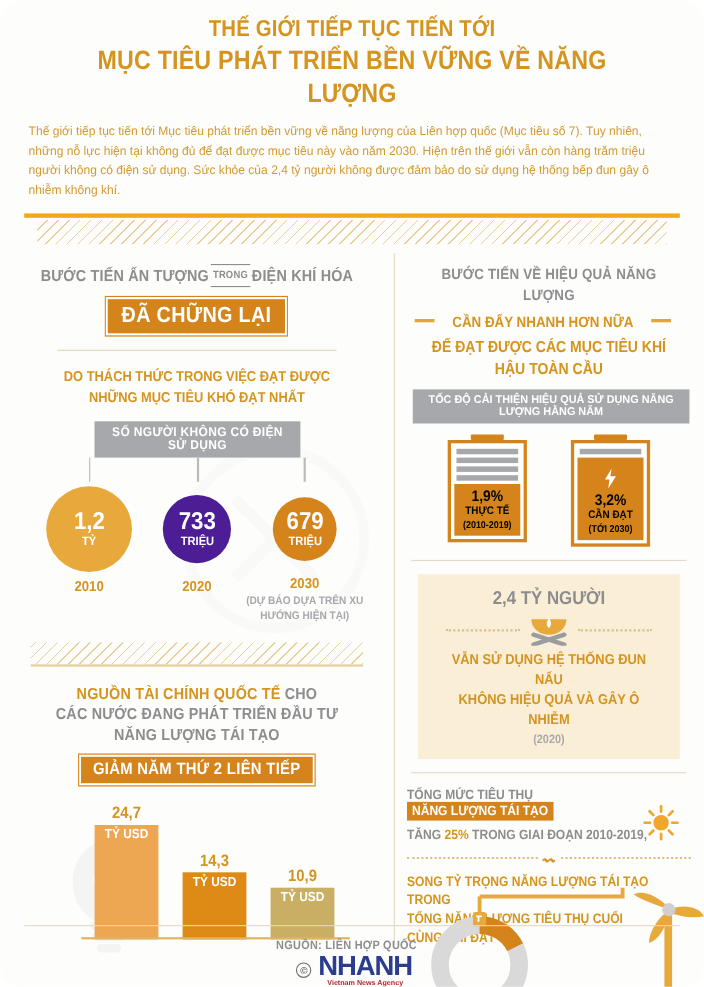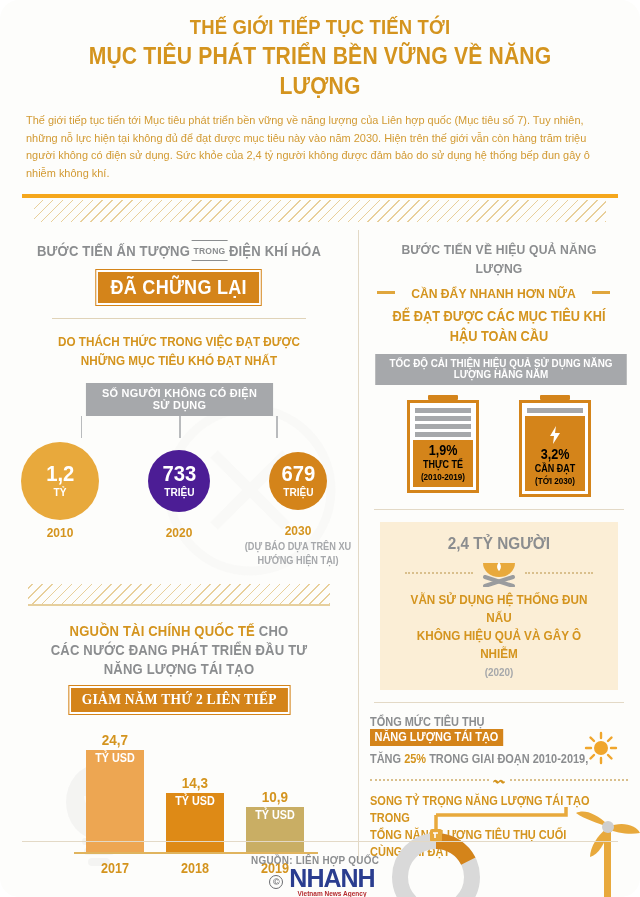--- a/index.html
+++ b/index.html
@@ -131,21 +131,21 @@
     margin: 0 auto;
   }
   .bracket i {
     position: absolute; background: #b9bbbd; display:block;
   }
   .bracket .lft { left: 0;   top: 0; width: 1.5px; height: 22px; }
   .bracket .mid { left: 50%; top: 0; width: 1.5px; height: 22px; }
   .bracket .rgt { right: 0;  top: 0; width: 1.5px; height: 22px; }
 
   .circles {
-    display: flex; justify-content: space-between; align-items: flex-start;
+    display: flex; justify-content: center; align-items: flex-start;
     gap: 6px; margin-top: 2px;
   }
   .circ-wrap { width: 92px; text-align: center; }
   .circ {
     border-radius: 50%;
     margin: 0 auto;
     display: flex; flex-direction: column;
     align-items: center; justify-content: center;
     color: #ffffff;
   }
@@ -388,21 +388,21 @@
 
       <div class="hatch" style="margin:16px 14px 0 14px;height:20px;"></div>
       <div style="height:2px;background:#e6cf9d;margin:0 14px;"></div>
 
       <div class="hd-gray" style="margin-top:16px;">
         <span class="hd-orange">NGUỒN TÀI CHÍNH QUỐC TẾ</span>
         <span>CHO</span>
       </div>
       <div class="hd-gray">CÁC NƯỚC ĐANG PHÁT TRIỂN ĐẦU TƯ NĂNG LƯỢNG TÁI TẠO</div>
 
-      <div style="text-align:center;margin-top:7px;font-family:Liberation Serif, serif;">
+      <div style="text-align:center;margin-top:7px;">
         <span class="badge badge-sm">GIẢM NĂM THỨ 2 LIÊN TIẾP</span>
       </div>
 
       <div class="barchart">
         <svg class="bulb" viewBox="0 0 74 110">
           <ellipse cx="37" cy="44" rx="33" ry="38" fill="#e4e4e4"></ellipse>
           <rect x="20" y="80" width="34" height="7" rx="3" fill="#e4e4e4"></rect>
           <rect x="22" y="90" width="30" height="7" rx="3" fill="#e4e4e4"></rect>
           <rect x="26" y="100" width="22" height="8" rx="4" fill="#e4e4e4"></rect>
           <path d="M37 70 L37 34" stroke="#fafafa" stroke-width="3"></path>
@@ -425,25 +425,20 @@
           </div>
           <div class="bar-item">
             <div class="bar-val">10,9</div>
             <div class="bar-rect" style="height:47px;background:#c9ae64;"></div>
             <div class="bar-unit" style="top:19px;">TỶ USD</div>
           </div>
         </div>
 
         <div class="axis"></div>
 
-        <div class="bar-years">
-          <div class="bar-year">2017</div>
-          <div class="bar-year">2018</div>
-          <div class="bar-year">2019</div>
-        </div>
       </div>
     </div>
 
     <div class="col-right">
 
       <div class="hd-gray" style="margin-top:14px;font-size:13.5px;">BƯỚC TIẾN VỀ HIỆU QUẢ NĂNG LƯỢNG</div>
 
       <div class="dash-wrap">
         <span class="dash"></span><span class="cta">CẦN ĐẨY NHANH HƠN NỮA</span><span class="dash"></span>
       </div>

